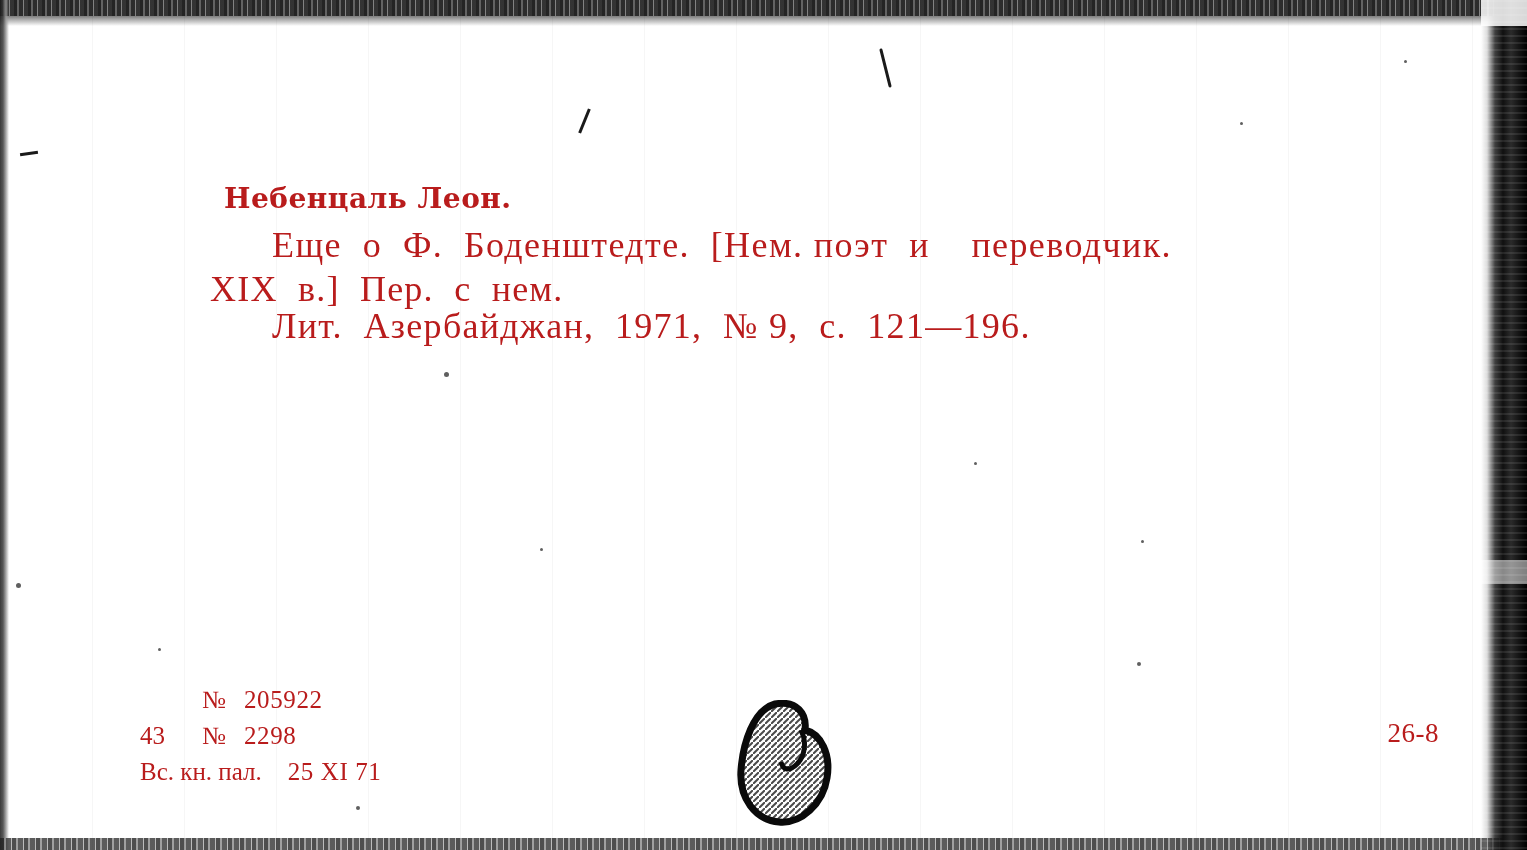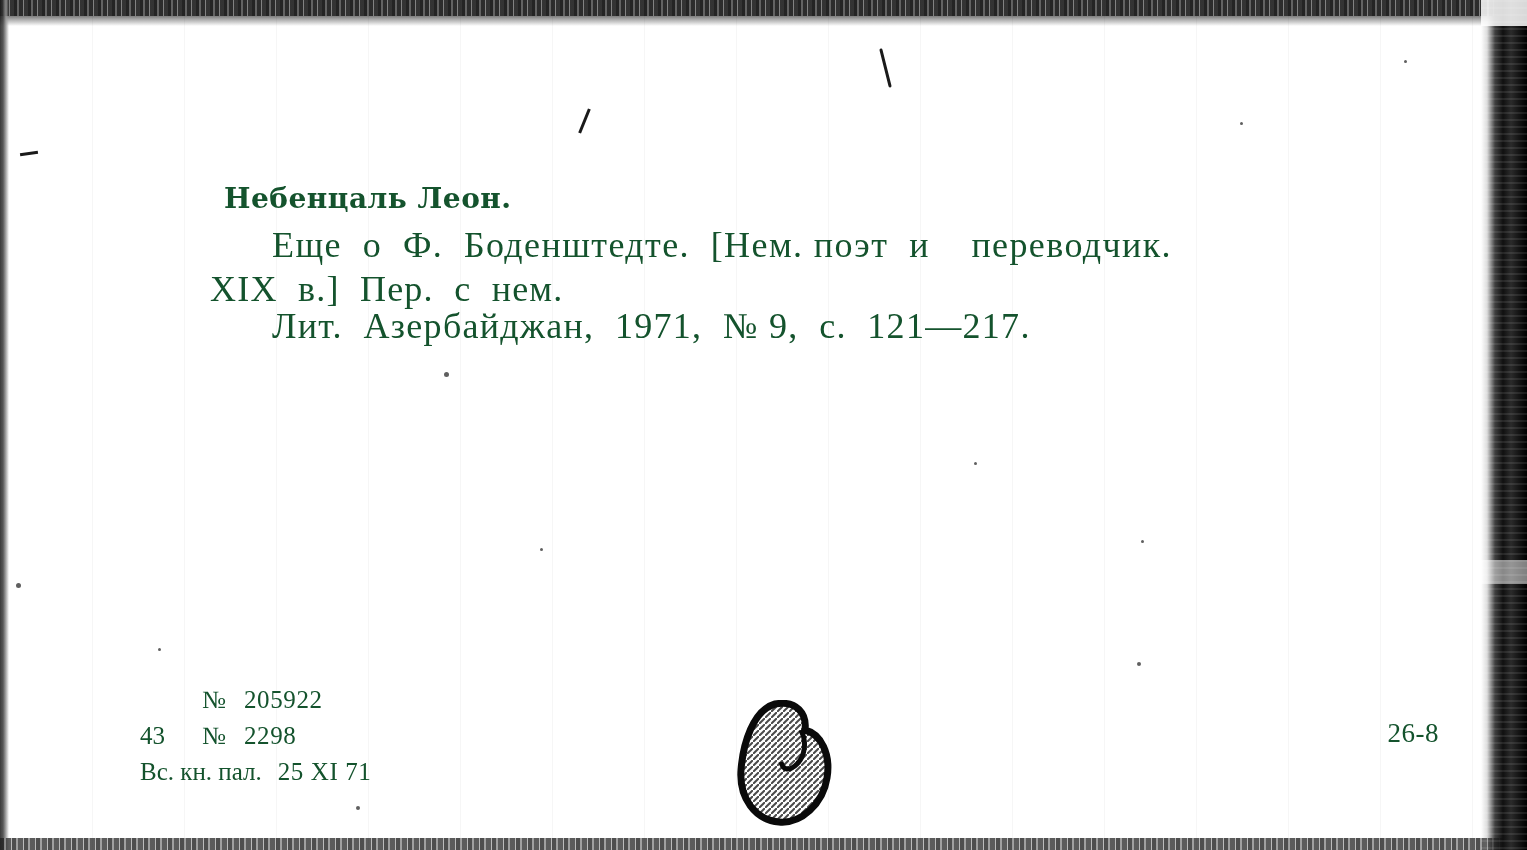--- a/index.html
+++ b/index.html
@@ -101,21 +101,21 @@
       repeating-linear-gradient(90deg,
         rgba(0,0,0,.035) 0px, rgba(0,0,0,.035) 1px,
         rgba(0,0,0,0) 1px, rgba(0,0,0,0) 92px);
     pointer-events: none;
   }
 
   
   .text-layer {
     position: absolute;
     inset: 0;
-    color: #14532d;
+    color: #b91c1c;
     text-decoration: underline;
   }
   .headword {
     position: absolute;
     left: 224px;
     top: 182px;
     font-family: "DejaVu Serif", serif;
     font-weight: 700;
     font-size: 28px;
     letter-spacing: .5px;
@@ -204,35 +204,35 @@
   <div class="scanlines"></div>
 
   <div class="text-layer">
 
     <div class="headword">Небенцаль Леон.</div>
 
     <div class="body-line line1">Еще  о  Ф.  Боденштедте.  [Нем. поэт  и    переводчик.</div>
 
     <div class="body-line line2">XIX  в.]  Пер.  с  нем.</div>
 
-    <div class="body-line line3">Лит.  Азербайджан,  1971,  № 9,  с.  121—217.</div>
+    <div class="body-line line3">Лит.  Азербайджан,  1971,  № 9,  с.  121—196.</div>
 
     <div class="footer">
       <div class="footer-row">
         <span class="fr-prefix"></span>
         <span class="fr-num">№</span>
         <span class="fr-val">205922</span>
       </div>
       <div class="footer-row">
         <span class="fr-prefix">43</span>
         <span class="fr-num">№</span>
         <span class="fr-val">2298</span>
       </div>
       <div class="footer-row pal">
-        <span class="fr-prefix" style="width:auto;margin-right:16px;">Вс. кн. пал.</span>
+        <span class="fr-prefix" style="width:auto;margin-right:26px;">Вс. кн. пал.</span>
         <span class="fr-val">25 XI 71</span>
       </div>
     </div>
 
     <div class="corner-code">26-8</div>
   </div>
 
   <div class="blot">
     <svg width="98" height="128" viewBox="0 0 98 128" xmlns="http://www.w3.org/2000/svg">
       <defs>

